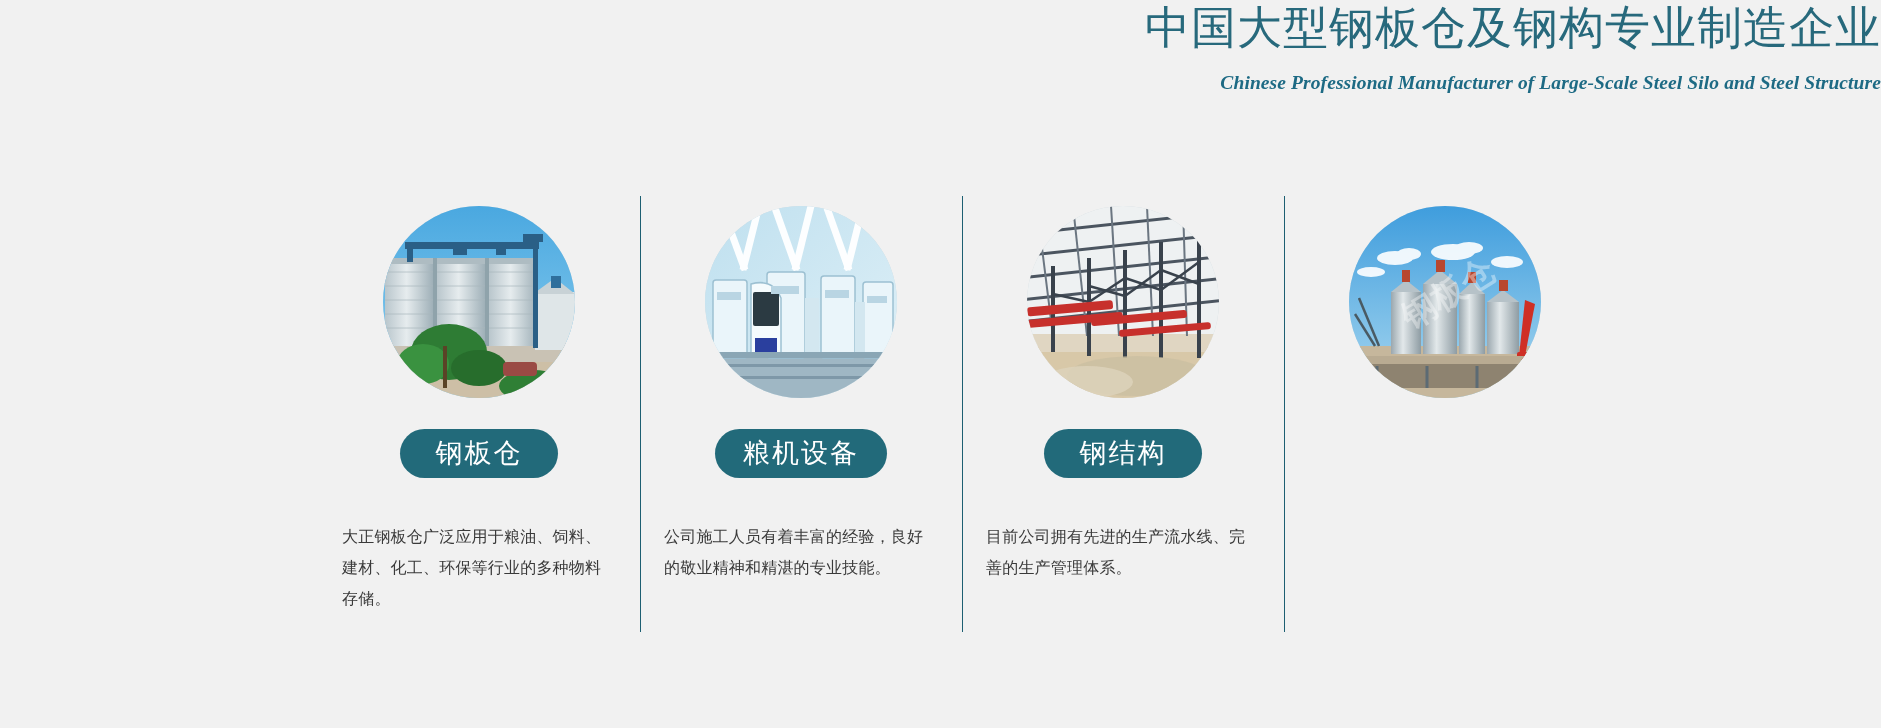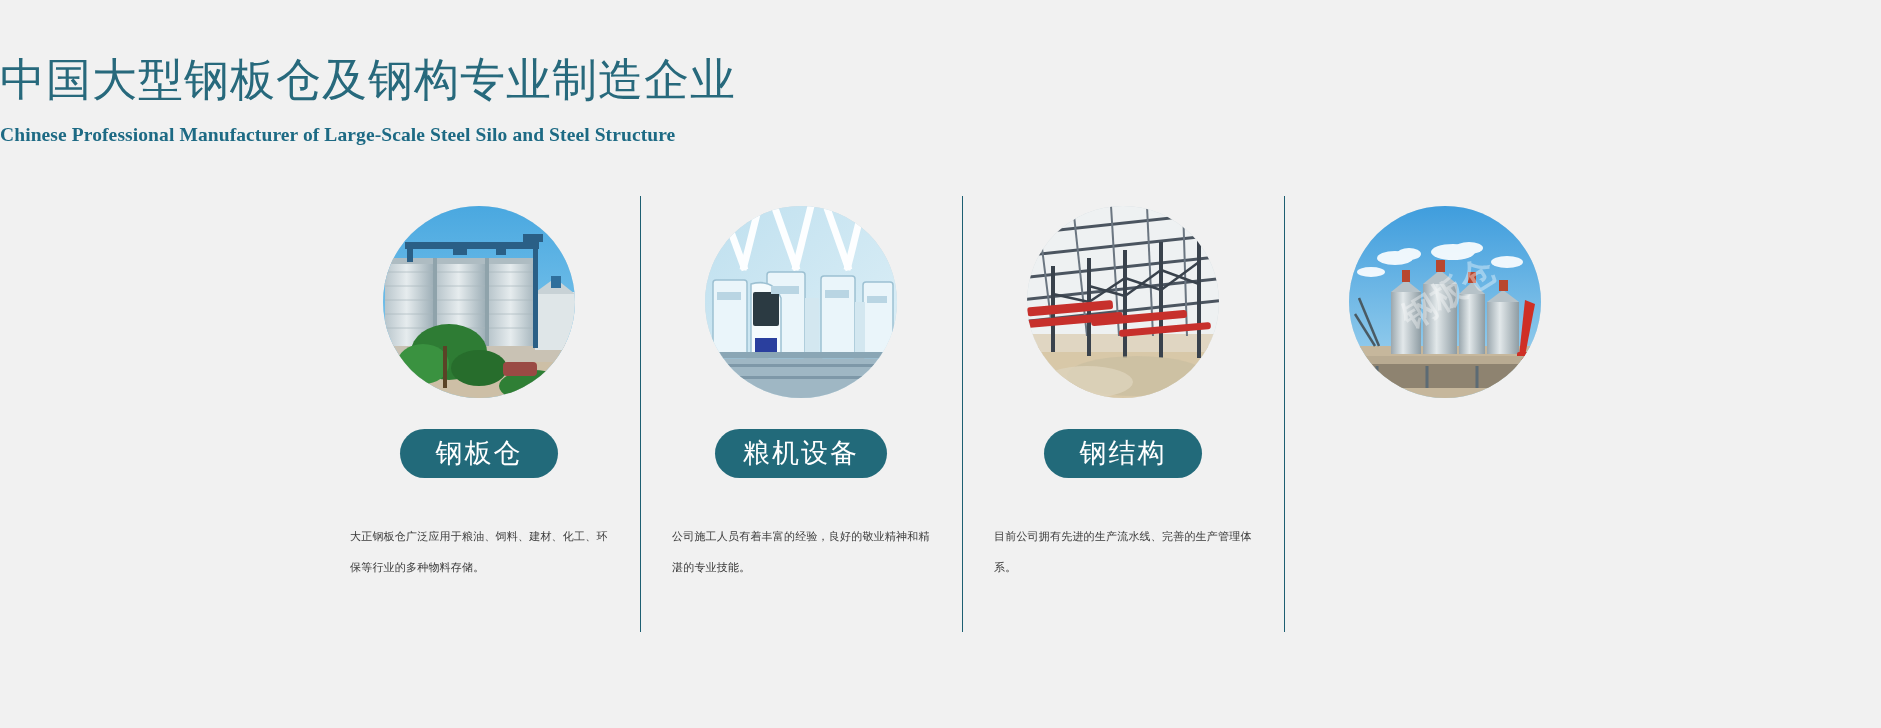--- a/index.html
+++ b/index.html
@@ -15,35 +15,35 @@
   }
   .page {
     position: relative;
     width: 1881px;
     height: 728px;
     background: #f1f1f1;
   }
 
   
   .header {
-    padding-top: 52px;
-    text-align: left;
+    text-align: right;
   }
   .main-title {
     font-family: "Liberation Sans", sans-serif;
     font-size: 45px;
     line-height: 56px;
     letter-spacing: 1px;
     color: #27697c;
     font-weight: 400;
     margin: 0;
     white-space: nowrap;
   }
   .sub-title {
     font-family: "Liberation Serif", serif;
+    font-style: italic;
     font-weight: bold;
     font-size: 19.5px;
     line-height: 26px;
     color: #1d6a84;
     margin: 14px 0 0 0;
     letter-spacing: 0.1px;
     white-space: nowrap;
   }
 
   
@@ -99,26 +99,26 @@
     letter-spacing: 2px;
     white-space: nowrap;
     cursor: pointer;
     user-select: none;
   }
 
   
   .desc {
     margin-top: 43px;
     width: 262px;
-    font-size: 11px;
+    font-size: 16px;
     line-height: 31px;
     color: #3a3a3a;
     text-align: left;
     align-self: flex-start;
-    margin-left: 32px;
+    margin-left: 24px;
     letter-spacing: 0.2px;
   }
 </style>
 </head>
 <body>
 
 <div class="page">
 
   <div class="header">
     <h1 class="main-title">中国大型钢板仓及钢构专业制造企业</h1>

